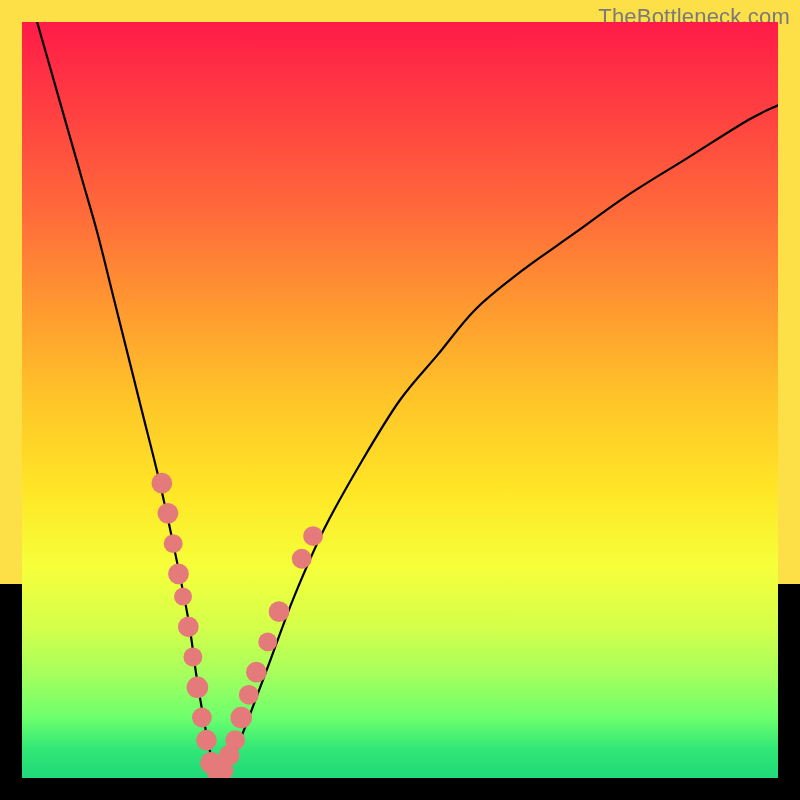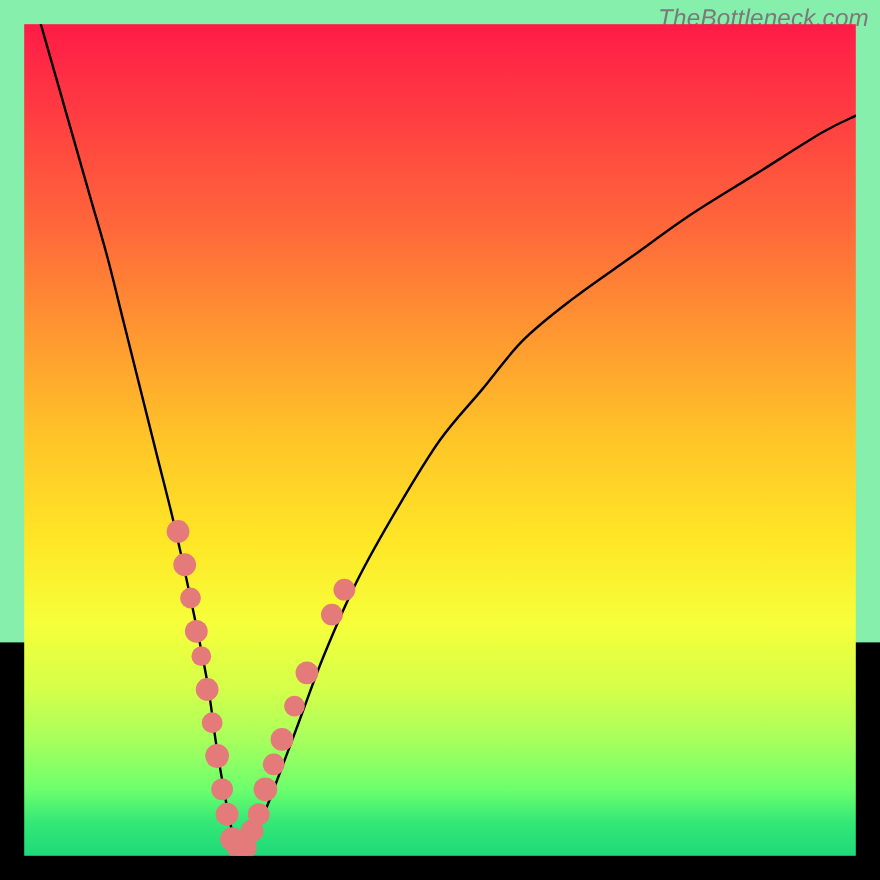--- a/index.html
+++ b/index.html
@@ -8,22 +8,21 @@
     width: 800px;
     height: 800px;
     overflow: hidden;
     background: #000;
     font-family: Arial, Helvetica, sans-serif;
   }
   .frame {
     position: absolute;
     top: 0; left: 0;
     width: 800px; height: 584px;
-    background: #86efac;
-    font-style: italic;
+    background: #fde047;
   }
   .plot {
     position: absolute;
     top: 22px;
     left: 22px;
     width: 756px;
     height: 756px;
     
     background: linear-gradient(
       to bottom,

